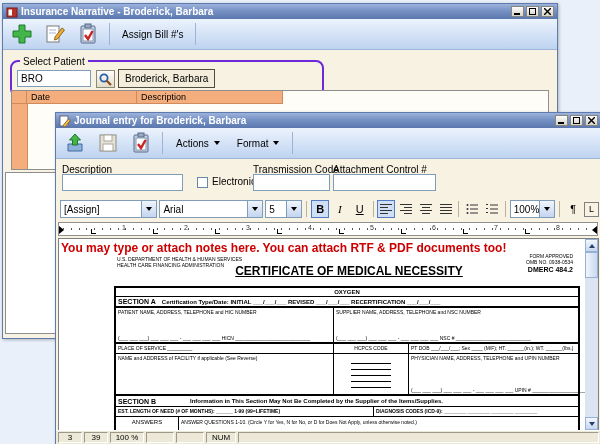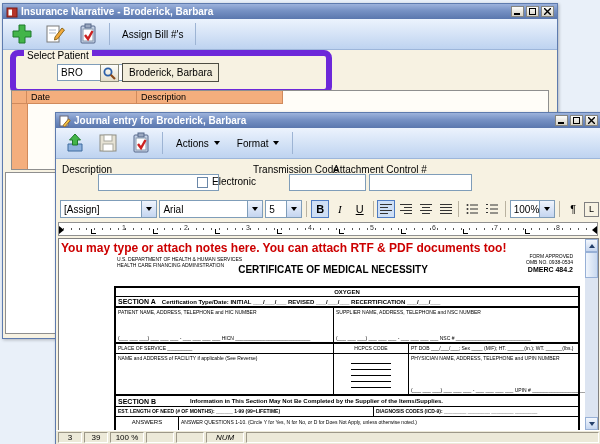--- a/index.html
+++ b/index.html
@@ -13,24 +13,24 @@
   .winbtn{width:13px;height:11px;background:linear-gradient(#fdfdfb,#d6d2c6);border:1px solid #868680;
     display:flex;align-items:center;justify-content:center;box-sizing:border-box;}
   .toolbar{height:30px;background:linear-gradient(180deg,#ecf3fd,#bed3f0);border-bottom:1px solid #9db6da;
     display:flex;align-items:center;gap:3px;padding:0 4px;}
   .tbtn{width:30px;height:26px;display:flex;align-items:center;justify-content:center;}
   .tsep{width:1px;height:22px;background:#9db4d4;margin:0 3px;}
   .tlabel{font-size:10px;padding:0 6px;}
   .drop{display:flex;align-items:center;gap:5px;font-size:10px;padding:0 7px;height:24px;}
   .dtri{width:0;height:0;border-left:3px solid transparent;border-right:3px solid transparent;border-top:4px solid #000;}
   .body{position:relative;}
-  .groupbox{position:absolute;left:7px;top:0;width:310px;height:33px;border:6px solid #6d28d9;border-radius:8px;}
+  .groupbox{position:absolute;left:7px;top:10px;width:310px;height:33px;border:2px solid #6d28d9;border-radius:8px;}
   .grouplabel{position:absolute;top:-6px;left:8px;background:#f7f2e2;padding:0 3px;font-size:10px;}
   .xpinput{box-sizing:border-box;border:1px solid #7f9db9;background:#fff;height:17px;font-size:10px;
-    font-family:"Liberation Sans",sans-serif;padding:5px 3px;margin-left:36px;}
+    font-family:"Liberation Sans",sans-serif;padding:5px 3px;}
   .patientbtn{position:absolute;box-sizing:border-box;border:1px solid #4d4d42;background:#f3eedb;
     font-size:10px;display:flex;align-items:center;padding:0 6px;height:19px;}
   .searchbtn{position:absolute;width:19px;height:18px;background:linear-gradient(#fdfdfb,#e3ddc9);
     border:1px solid #8a8a7a;display:flex;align-items:center;justify-content:center;box-sizing:border-box;}
   .grid{position:absolute;background:#fffdf8;border:1px solid #8f8f8f;}
   .gridhead{display:flex;height:13px;background:#fffdf8;}
   .gridhead .hcell{box-sizing:border-box;background:#f4ae7d;border-right:1px solid #d08a5c;border-bottom:1px solid #d08a5c;
     font-size:9px;padding:0 4px;display:flex;align-items:center;}
   .gridgutter{position:absolute;left:0;top:13px;bottom:0;width:15px;background:#f4ae7d;border-right:1px solid #d08a5c;}
   .listbox{position:absolute;background:#fff;border:1px solid #8f8f8f;}
@@ -363,21 +363,21 @@
         <span class="tabstop" style="left:466px;"></span>
       </div>
 
       <div class="doc" style="left:2px;top:79px;right:2px;bottom:13px;">
         <div class="notice">You may type or attach notes here. You can attach RTF &amp; PDF documents too!</div>
 
         <div class="form-tiny" style="position:absolute;left:58px;top:17px;">
           <div>U.S. DEPARTMENT OF HEALTH &amp; HUMAN SERVICES</div>
           <div>HEALTH CARE FINANCING ADMINISTRATION</div>
         </div>
-        <div style="position:absolute;left:134px;top:25px;width:280px;text-align:center;font-size:10px;font-weight:bold;">CERTIFICATE OF MEDICAL NECESSITY</div>
+        <div style="position:absolute;left:150px;top:25px;width:280px;text-align:center;font-size:12px;font-weight:bold;text-decoration:underline;">CERTIFICATE OF MEDICAL NECESSITY</div>
         <div class="form-tiny" style="position:absolute;right:25px;top:14px;text-align:right;">
           <div>FORM APPROVED</div>
           <div>OMB NO. 0938-0534</div>
           <div style="font-size:7px;font-weight:bold;">DMERC 484.2</div>
         </div>
 
         <div class="formtable" style="left:55px;top:47px;width:466px;height:150px;">
           <div class="frow" style="height:9px;justify-content:center;align-items:center;">
             <span style="font-size:6px;font-weight:bold;">OXYGEN</span>
           </div>
@@ -438,18 +438,18 @@
             </span>
         </div>
       </div>
 
       <div class="statusbar">
         <span class="spanel" style="width:24px;">3</span>
         <span class="spanel" style="width:24px;">39</span>
         <span class="spanel" style="width:34px;">100 %</span>
         <span class="spanel" style="width:28px;"></span>
         <span class="spanel" style="width:28px;"></span>
-        <span class="spanel" style="width:38px;font-style:italic;">NUM</span>
+        <span class="spanel" style="width:30px;">NUM</span>
         <span class="spanel" style="flex:1;"></span>
       </div>
     </div>
   </div>
 </div>
 
 </body></html>

